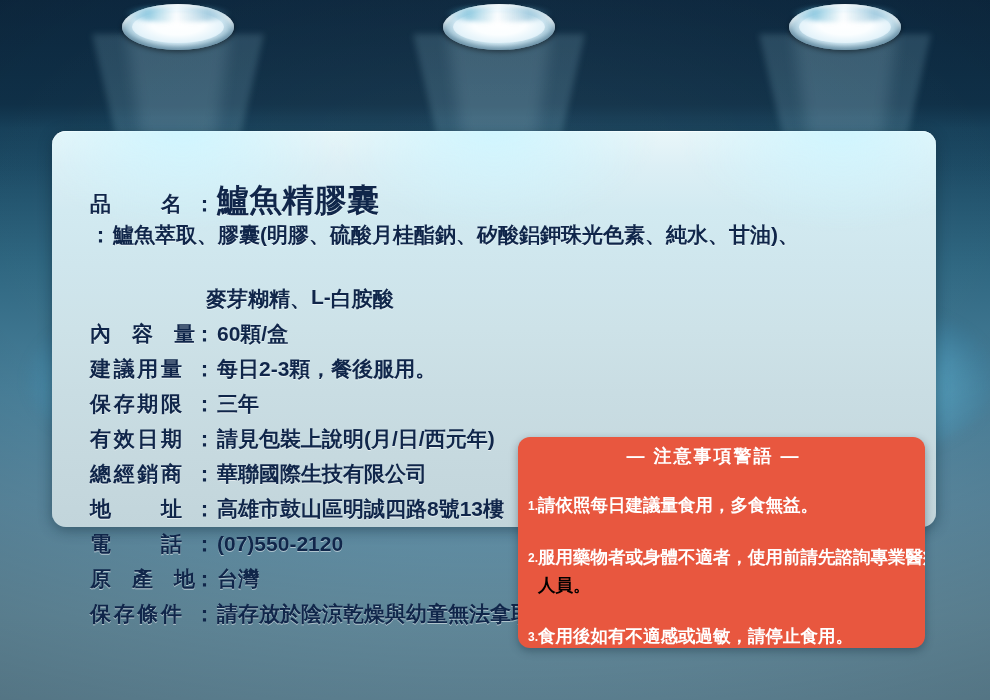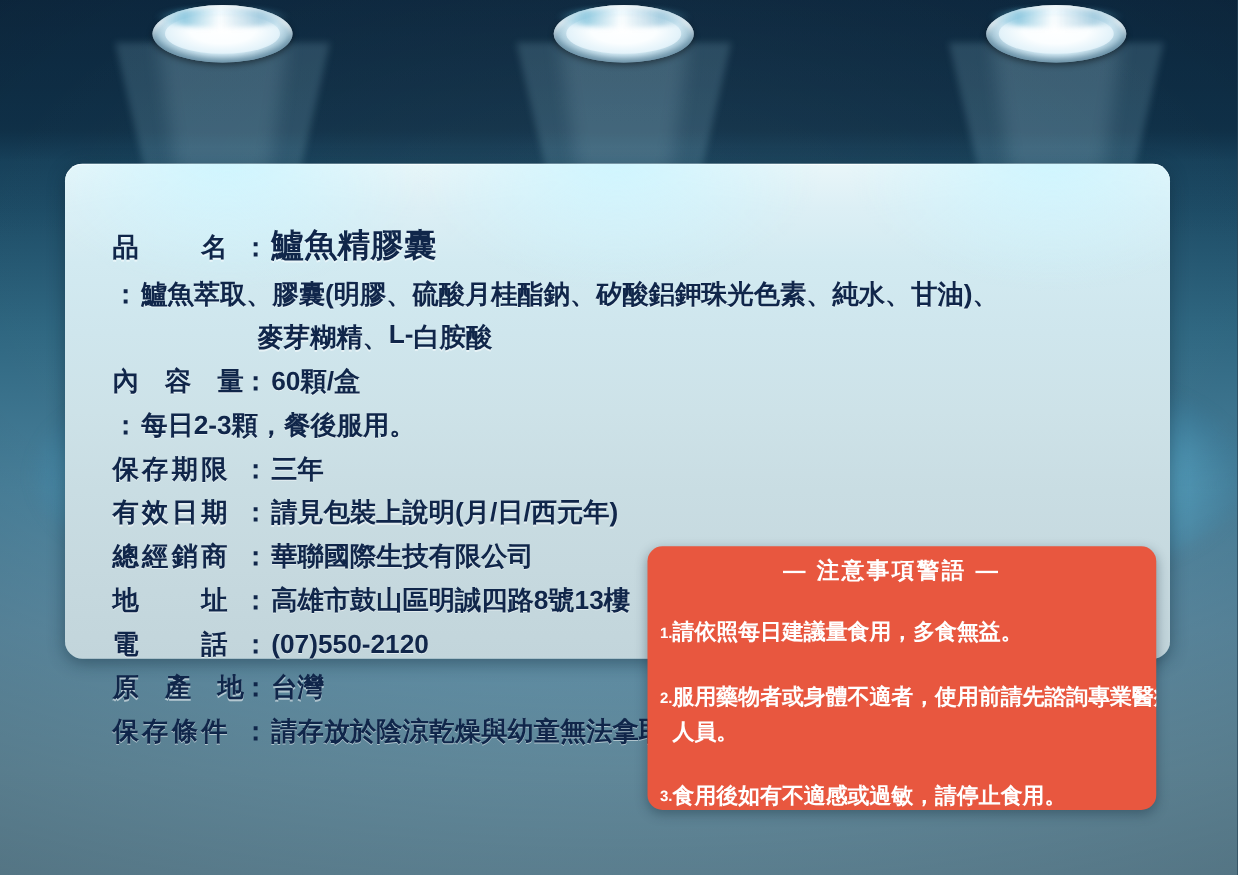--- a/index.html
+++ b/index.html
@@ -222,30 +222,31 @@
     margin: 0 2px 0 0;
   }
   .spec-value {
     color: #10264a;
     font-size: 21px;
     font-weight: 600;
     text-shadow: 0 1px 0 rgba(255,255,255,0.50);
   }
   
   .row-name .spec-value {
-    font-size: 26px;
+    font-size: 32px;
     font-weight: 700;
     letter-spacing: 0.5px;
   }
   .row-name { height: 42px; }
 
   .spec-cont {
     display: flex;
     height: 35px;
     padding-left: 116px;
+    margin-top: 29px;
   }
   .spec-cont .spec-value { font-size: 21px; }
 
   
   .warn-box {
     position: absolute;
     left: 466px;
     top: 306px;
     width: 407px;
     height: 211px;
@@ -276,21 +277,21 @@
   .warn-num {
     font-size: 12px;
     vertical-align: 1px;
     margin-right: 0px;
   }
   .warn-sub {
     font-size: 17.5px;
     font-weight: 600;
     line-height: 27px;
     padding-left: 10px;
-    color: #ffffff;
+    color: #000000;
   }
   .warn-foot {
     font-size: 17.5px;
     font-weight: 600;
     line-height: 27px;
     color: #fff;
     white-space: nowrap;
   }
   .warn-foot .small { font-size: 13px; }
 </style>
@@ -358,20 +359,21 @@
         </div>
 
         <div class="spec-row">
           <span class="spec-label sp-wide">內　容　量</span>
             <span class="spec-colon">：</span>
             <span class="spec-value small">60</span>
             <span class="spec-value">顆/盒</span>
         </div>
 
         <div class="spec-row">
+          <span class="spec-label sp-wide">建議用量</span>
             <span class="spec-colon">：</span>
             <span class="spec-value">每日</span>
             <span class="spec-value small">2-3</span>
             <span class="spec-value">顆，餐後服用。</span>
         </div>
 
         <div class="spec-row">
           <span class="spec-label sp-wide">保存期限</span>
             <span class="spec-colon">：</span>
             <span class="spec-value">三年</span>

